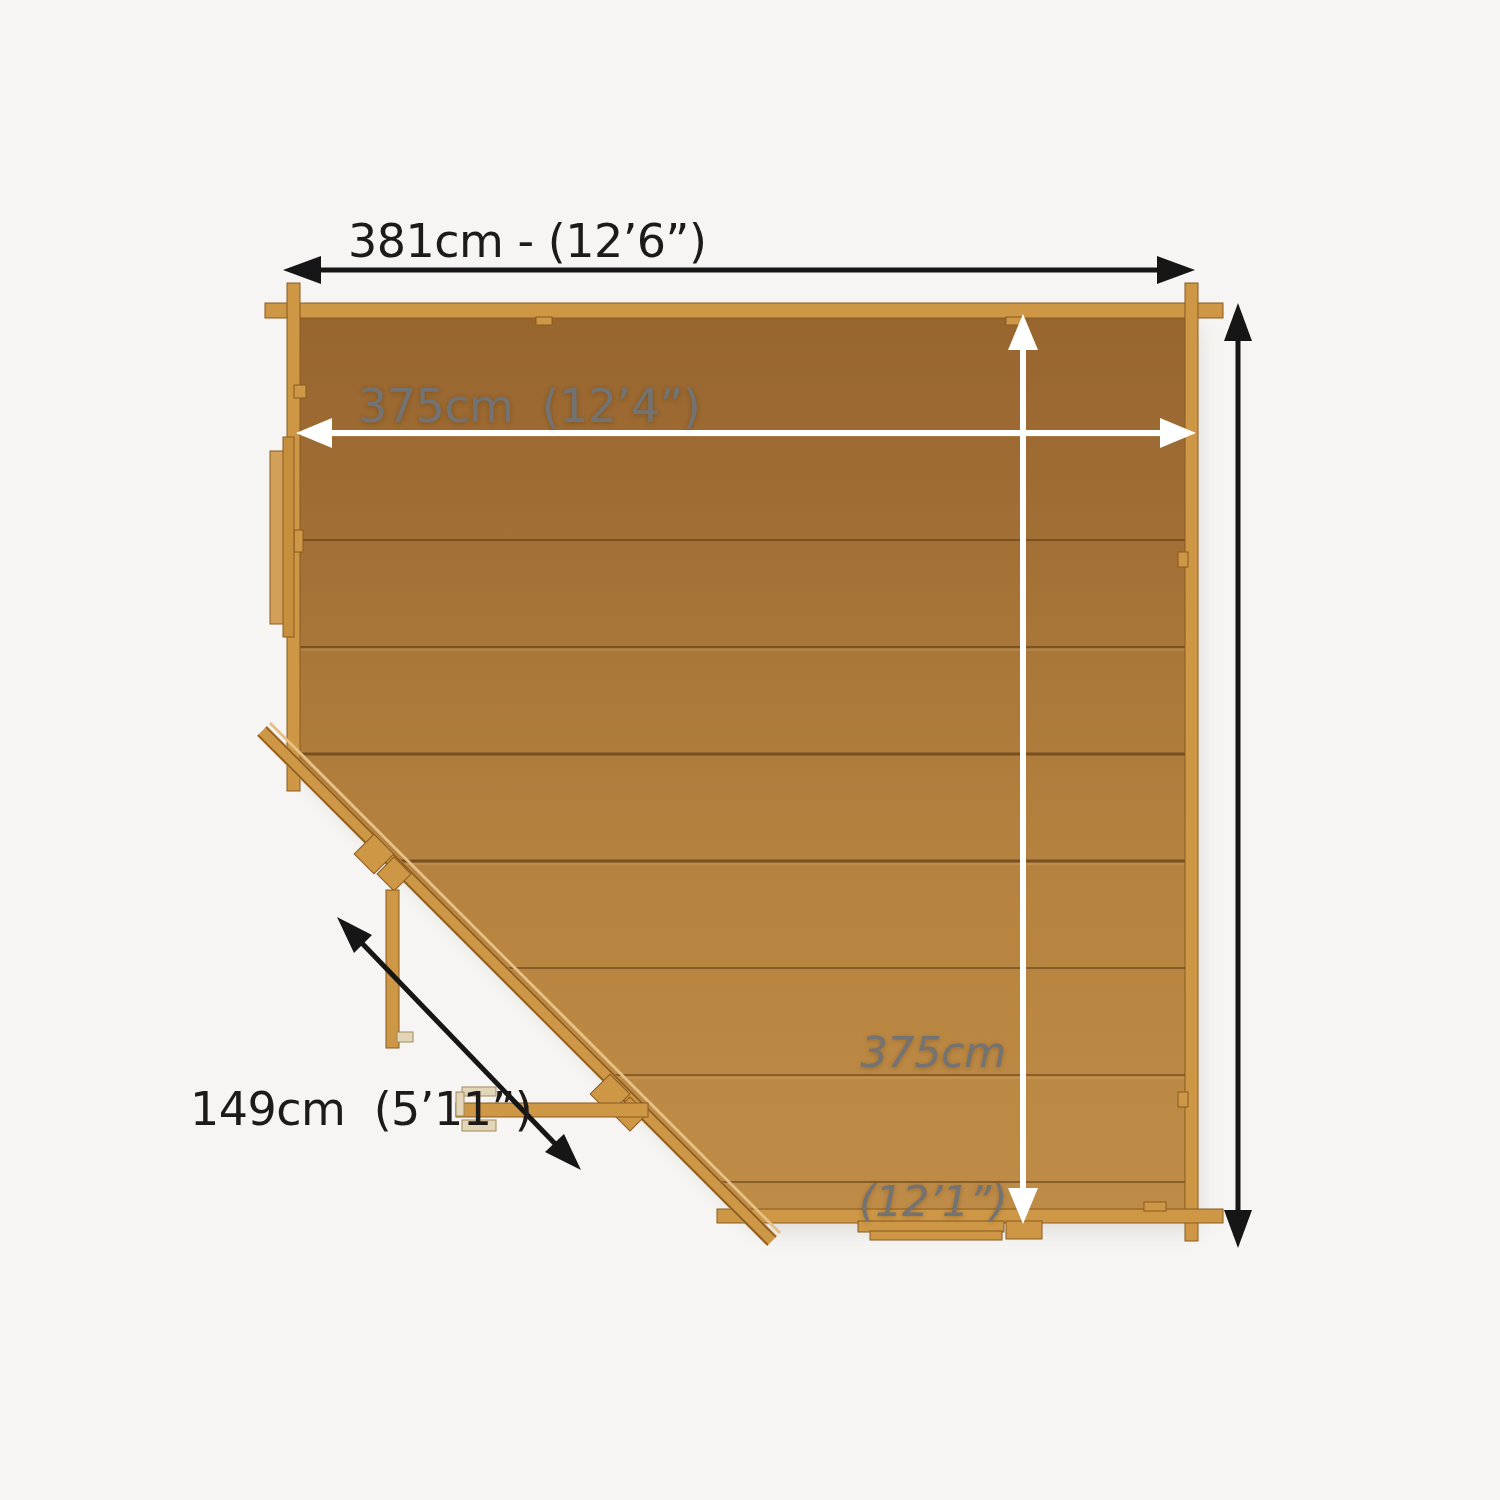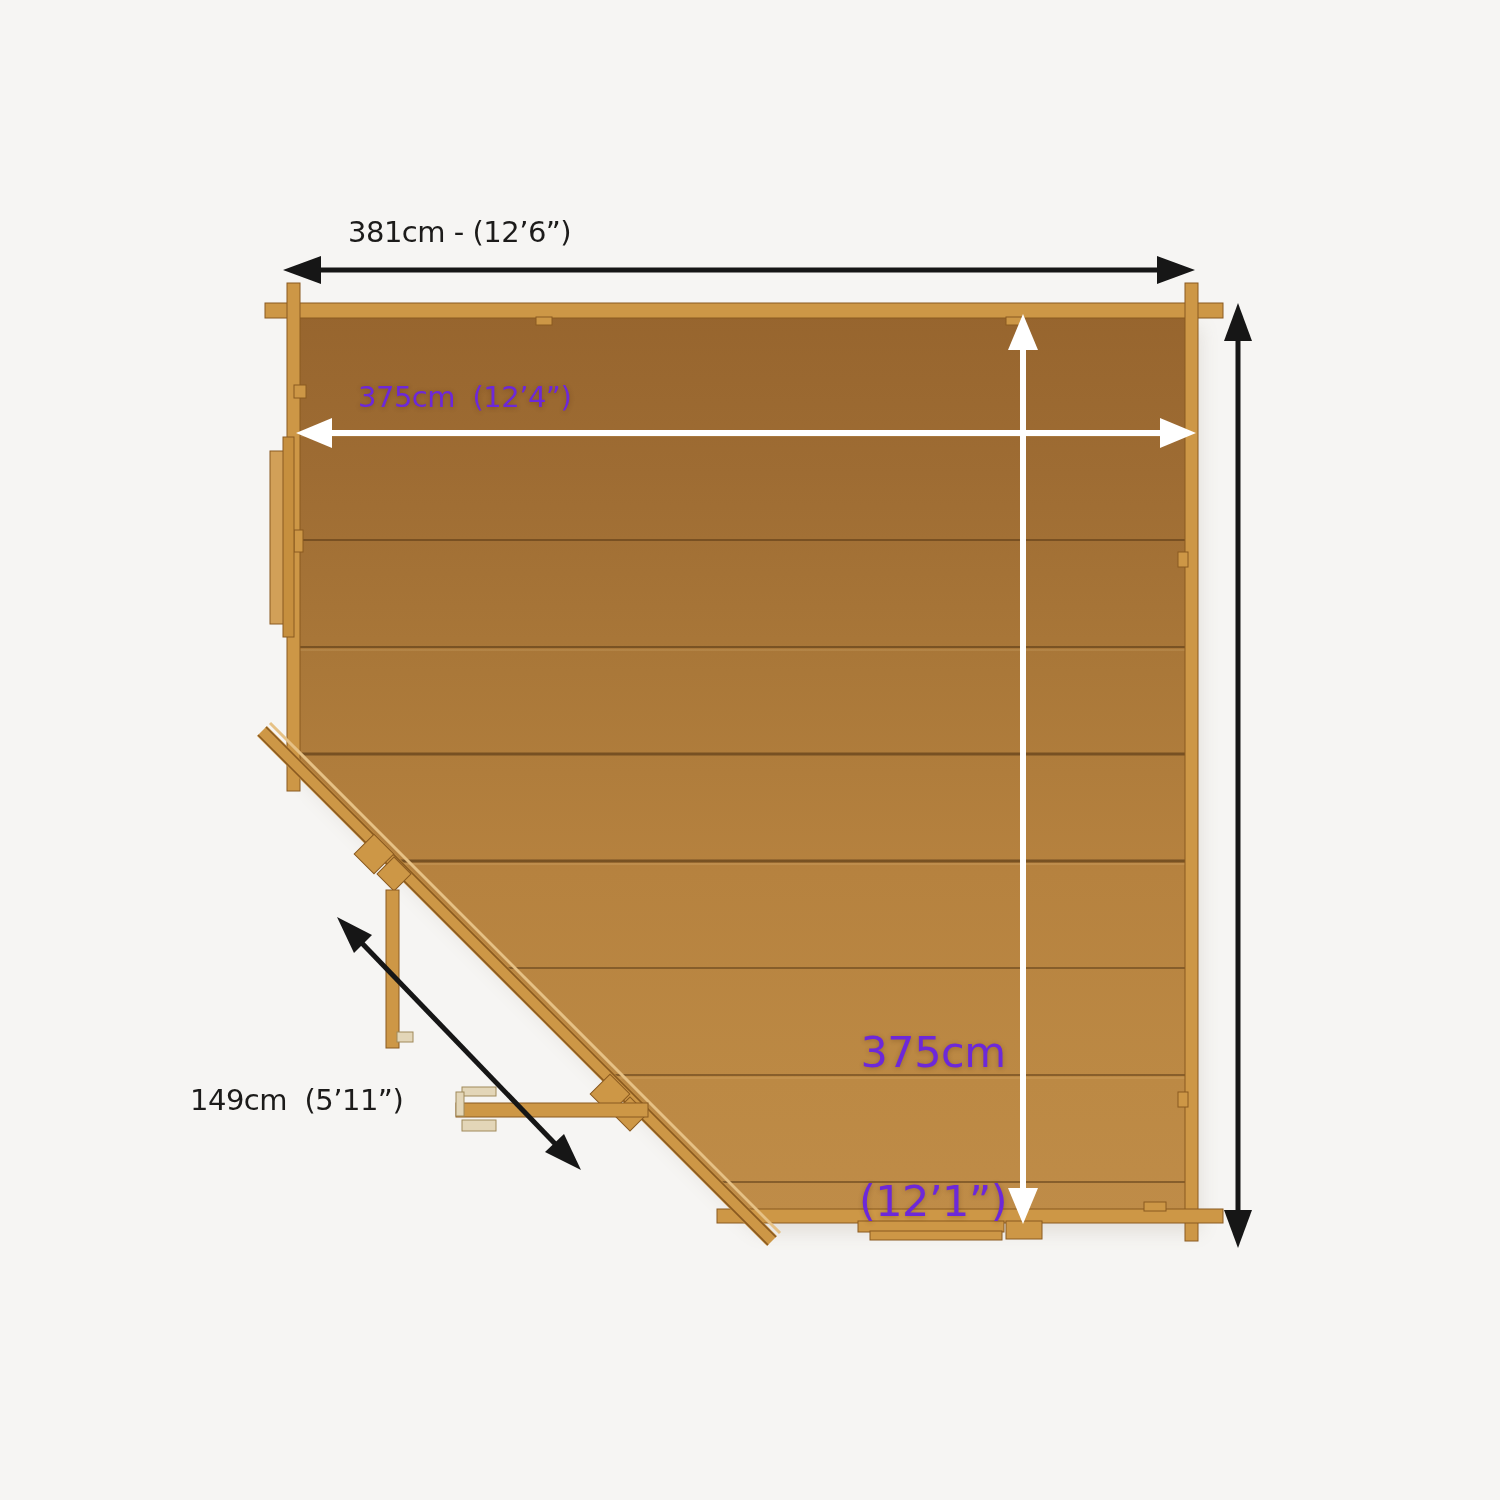--- a/index.html
+++ b/index.html
@@ -7,27 +7,27 @@
     position:relative;
     width:1500px;height:1500px;
     background:#f6f5f3;
     overflow:hidden;
     font-family:"DejaVu Sans","Liberation Sans",sans-serif;
   }
   #plan-svg{position:absolute;left:0;top:0;}
   .dim-label{
     position:absolute;
     color:#1c1b1a;
-    font-size:29px;
+    font-size:46px;
     line-height:1.12;
     white-space:pre;
     letter-spacing:-0.5px;
   }
   .dim-label.white{
-    color:#6d28d9;
+    color:#737373;
     text-shadow:0 1px 5px rgba(70,35,5,0.30);
   }
   .dim-label.center{
     text-align:center;
     width:170px;
     font-size:43px;
     line-height:1.16;
   }
 </style>
 </head>
@@ -148,20 +148,20 @@
       <polygon points="337,917 354,953 372,935" fill="#161616"></polygon>
       <polygon points="581,1170 545,1152 564,1134" fill="#161616"></polygon>
     </g>
   </svg>
 
   <div class="dim-label" style="left:348px;top:216px;">381cm - (12’6”)</div>
 
   <div class="dim-label white" style="left:358px;top:381px;">375cm  (12’4”)</div>
 
 
-  <div class="dim-label white center" style="left:848px;top:928px;">
+  <div class="dim-label white center" style="left:848px;top:928px;font-style:italic;">
     <div>375cm</div>
     <div>(12’1”)</div>
   </div>
 
   <div class="dim-label" style="left:190px;top:1084px;">149cm  (5’11”)</div>
 
 </div>
 
 </body></html>

